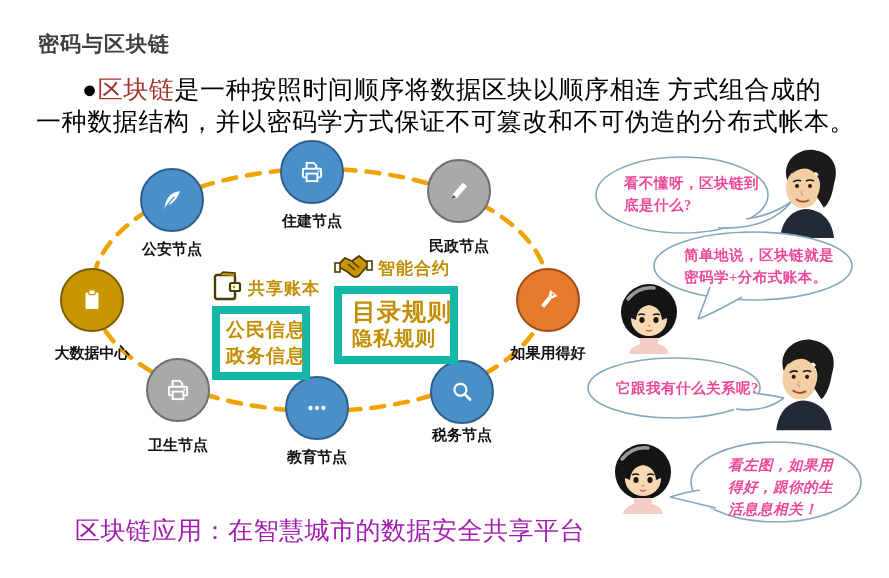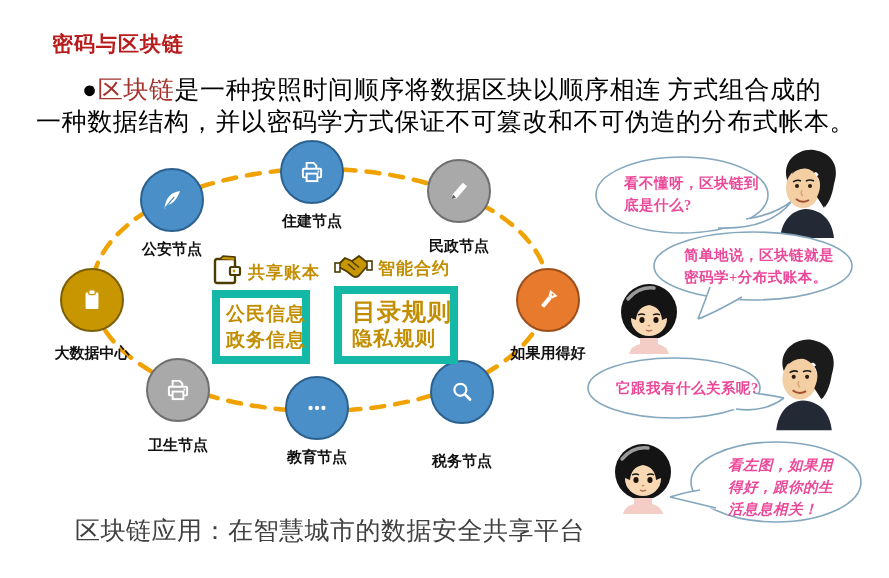--- a/index.html
+++ b/index.html
@@ -2,35 +2,35 @@
 <html><head>
 <meta charset="utf-8">
 <style>
   * { margin:0; padding:0; box-sizing:border-box; }
   html,body { background:#fff; }
   .slide {
     position:relative; width:889px; height:578px; background:#fff;
     overflow:hidden; font-family:"Liberation Sans", sans-serif;
   }
   .title {
-    position:absolute; left:52px; top:30px;
-    font-size:21px; font-weight:bold; color:#b91c1c;
+    position:absolute; left:38px; top:30px;
+    font-size:21px; font-weight:bold; color:#404040;
     font-family:"Liberation Sans", sans-serif; letter-spacing:1px;
   }
   .intro {
     position:absolute; left:8px; top:74px; width:876px;
     font-family:"Liberation Serif", serif;
     font-size:25px; color:#000; line-height:1.26; letter-spacing:0.6px;margin-left:28px;
   }
   .intro .indent { display:inline-block; width:46px; }
   .intro .hl { color:#a2332d; }
   .footer {
     position:absolute; left:75px; top:514px;
     font-family:"Liberation Serif", serif;
-    font-size:25px; color:#404040; letter-spacing:0.5px;
+    font-size:25px; color:#a21caf; letter-spacing:0.5px;
   }
   
   .ring { position:absolute; left:85px; top:163px; }
   
   .node { position:absolute; width:64px; text-align:center; }
   .circle {
     width:64px; height:64px; border-radius:50%;
     display:flex; align-items:center; justify-content:center;
   }
   .circle.blue   { background:#4a8fc7; border:2px solid #2c618f; }
@@ -125,21 +125,21 @@
     <div class="nlabel" style="margin-top:12px;">如果用得好</div>
   </div>
 
   <div class="node" style="left:430px; top:360px;">
     <div class="circle blue">
       <svg width="30" height="30" viewBox="0 0 28 28">
         <circle cx="12.5" cy="12" r="5.6" fill="none" stroke="#fff" stroke-width="2"></circle>
         <line x1="16.8" y1="16.2" x2="21.5" y2="21" stroke="#fff" stroke-width="2.6" stroke-linecap="round"></line>
       </svg>
     </div>
-    <div class="nlabel" style="margin-top:28px;">税务节点</div>
+    <div class="nlabel" style="margin-top:2px;">税务节点</div>
   </div>
 
   <div class="node" style="left:285px; top:376px;">
     <div class="circle blue">
       <svg width="30" height="30" viewBox="0 0 28 28">
         <circle cx="8" cy="14" r="2" fill="#fff"></circle>
         <circle cx="14" cy="14" r="2" fill="#fff"></circle>
         <circle cx="20" cy="14" r="2" fill="#fff"></circle>
       </svg>
     </div>
@@ -161,21 +161,21 @@
   <div class="node" style="left:60px; top:268px;">
     <div class="circle gold">
       <svg width="30" height="30" viewBox="0 0 28 28">
         <rect x="8" y="7" width="12" height="15.5" rx="1.2" fill="#fff"></rect>
         <rect x="11" y="4.5" width="6" height="4.5" rx="1" fill="#fff" stroke="#c79600" stroke-width="1.2"></rect>
       </svg>
     </div>
     <div class="nlabel" style="margin-top:12px;">大数据中心</div>
   </div>
 
-  <div class="panel" style="left:212px; top:254px;">
+  <div class="panel" style="left:212px; top:270px;">
     <div class="panel-head">
       <svg width="32" height="34" viewBox="0 0 32 34">
         <rect x="3" y="5" width="20" height="24" rx="2" fill="#fff" stroke="#4d3c00" stroke-width="2.4"></rect>
         <path d="M8 5 l3 -3 12 1 v3" fill="#c79600" stroke="#4d3c00" stroke-width="1.6"></path>
         <rect x="18" y="13" width="10" height="8" rx="1.5" fill="#fff" stroke="#4d3c00" stroke-width="2.2"></rect>
         <circle cx="22" cy="17" r="1.4" fill="#c79600"></circle>
       </svg>
       <span class="panel-title">共享账本</span>
     </div>
     <div class="panel-box" style="width:98px;">

